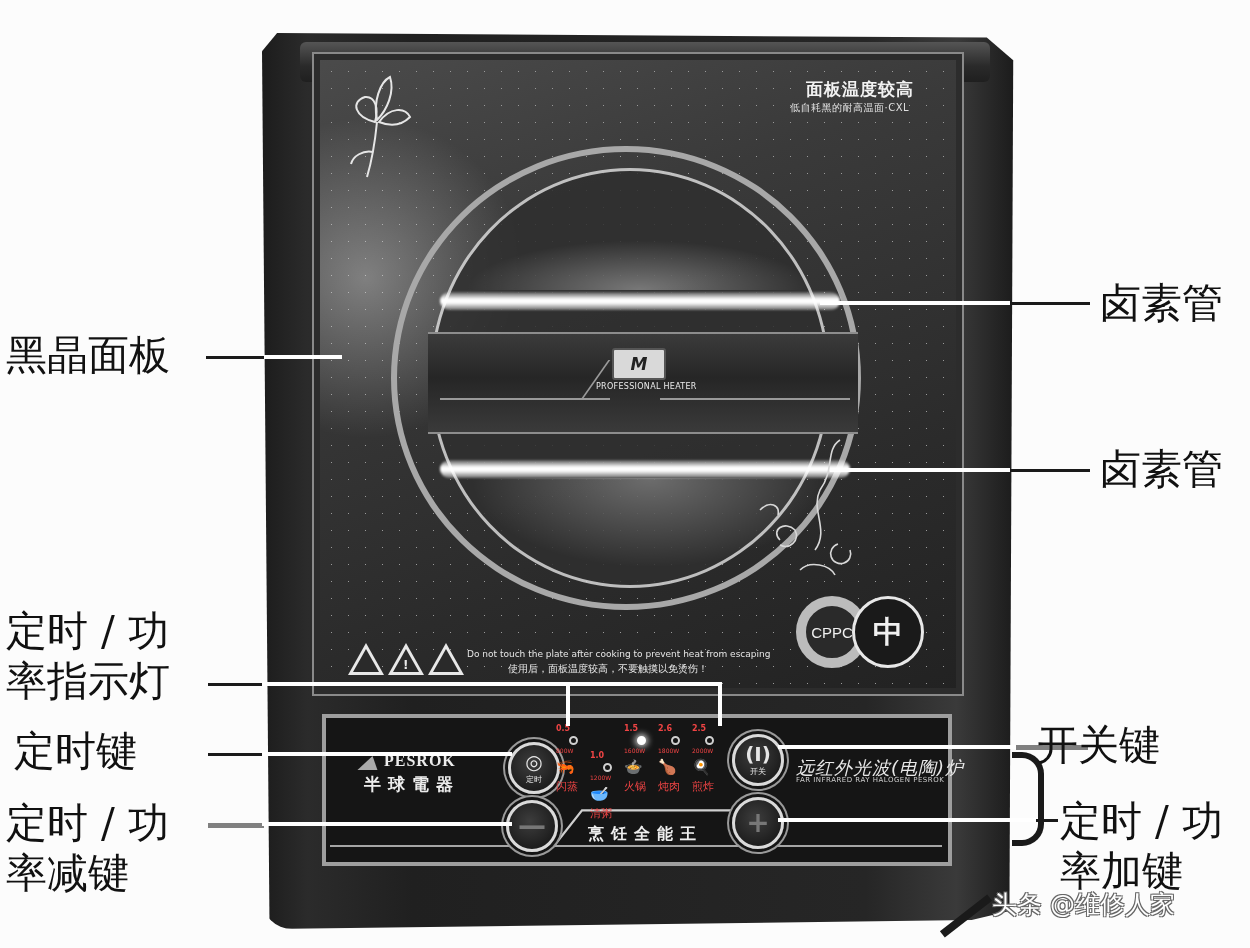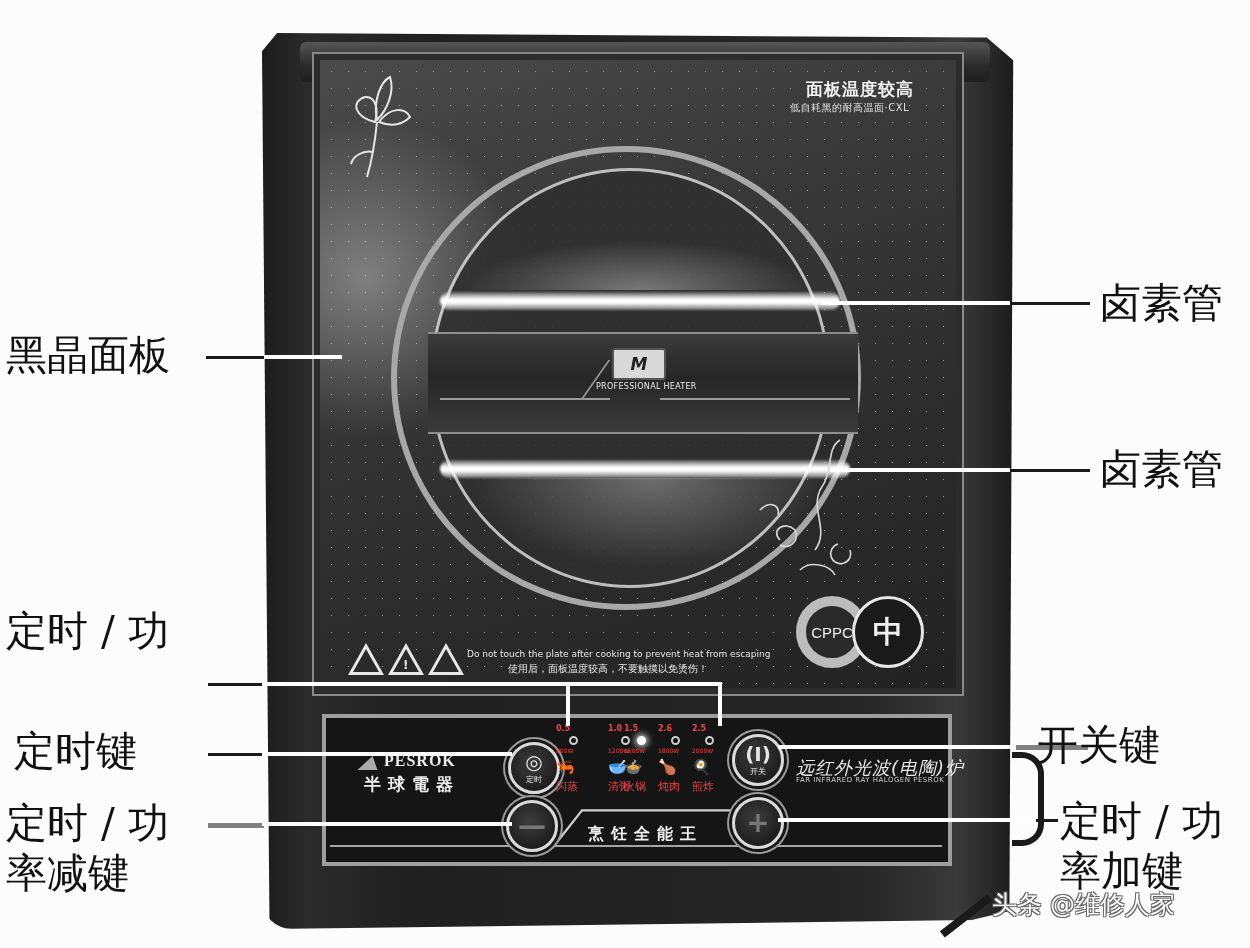--- a/index.html
+++ b/index.html
@@ -259,21 +259,21 @@
 </div>
 
 <div class="abs indicator-row">
   <div class="ind-col" style="left:0px;">
     <div class="ind-top">0.5</div>
     <div class="ind-led"></div>
     <div class="ind-mid">800W</div>
     <div class="ind-icon">🦐</div>
     <div class="ind-func">闪蒸</div>
   </div>
-  <div class="ind-col" style="left:52px;">
+  <div class="ind-col" style="left:34px;margin-top:27px;">
     <div class="ind-top">1.0</div>
     <div class="ind-led"></div>
     <div class="ind-mid">1200W</div>
     <div class="ind-icon">🥣</div>
     <div class="ind-func">清粥</div>
   </div>
   <div class="ind-col" style="left:68px;">
     <div class="ind-top">1.5</div>
     <div class="ind-led on"></div>
     <div class="ind-mid">1600W</div>
@@ -328,20 +328,21 @@
 
 <div class="abs leader-white" style="left:778px;top:818px;width:260px;"></div>
 <div class="abs leader-dark" style="left:1036px;top:819px;width:22px;"></div>
 
 <div class="abs label" style="left:6px;top:330px;">黑晶面板</div>
 <div class="abs label" style="left:1100px;top:278px;">卤素管</div>
 <div class="abs label" style="left:1100px;top:444px;">卤素管</div>
 
 <div class="abs" style="left:6px;top:606px;">
   <div class="label">定时 / 功</div>
+  <div class="label">率指示灯</div>
 </div>
 <div class="abs label" style="left:14px;top:726px;">定时键</div>
 <div class="abs" style="left:6px;top:798px;">
   <div class="label">定时 / 功</div>
   <div class="label">率减键</div>
 </div>
 <div class="abs label" style="left:1037px;top:720px;">开关键</div>
 <div class="abs" style="left:1060px;top:796px;">
   <div class="label">定时 / 功</div>
   <div class="label">率加键</div>

